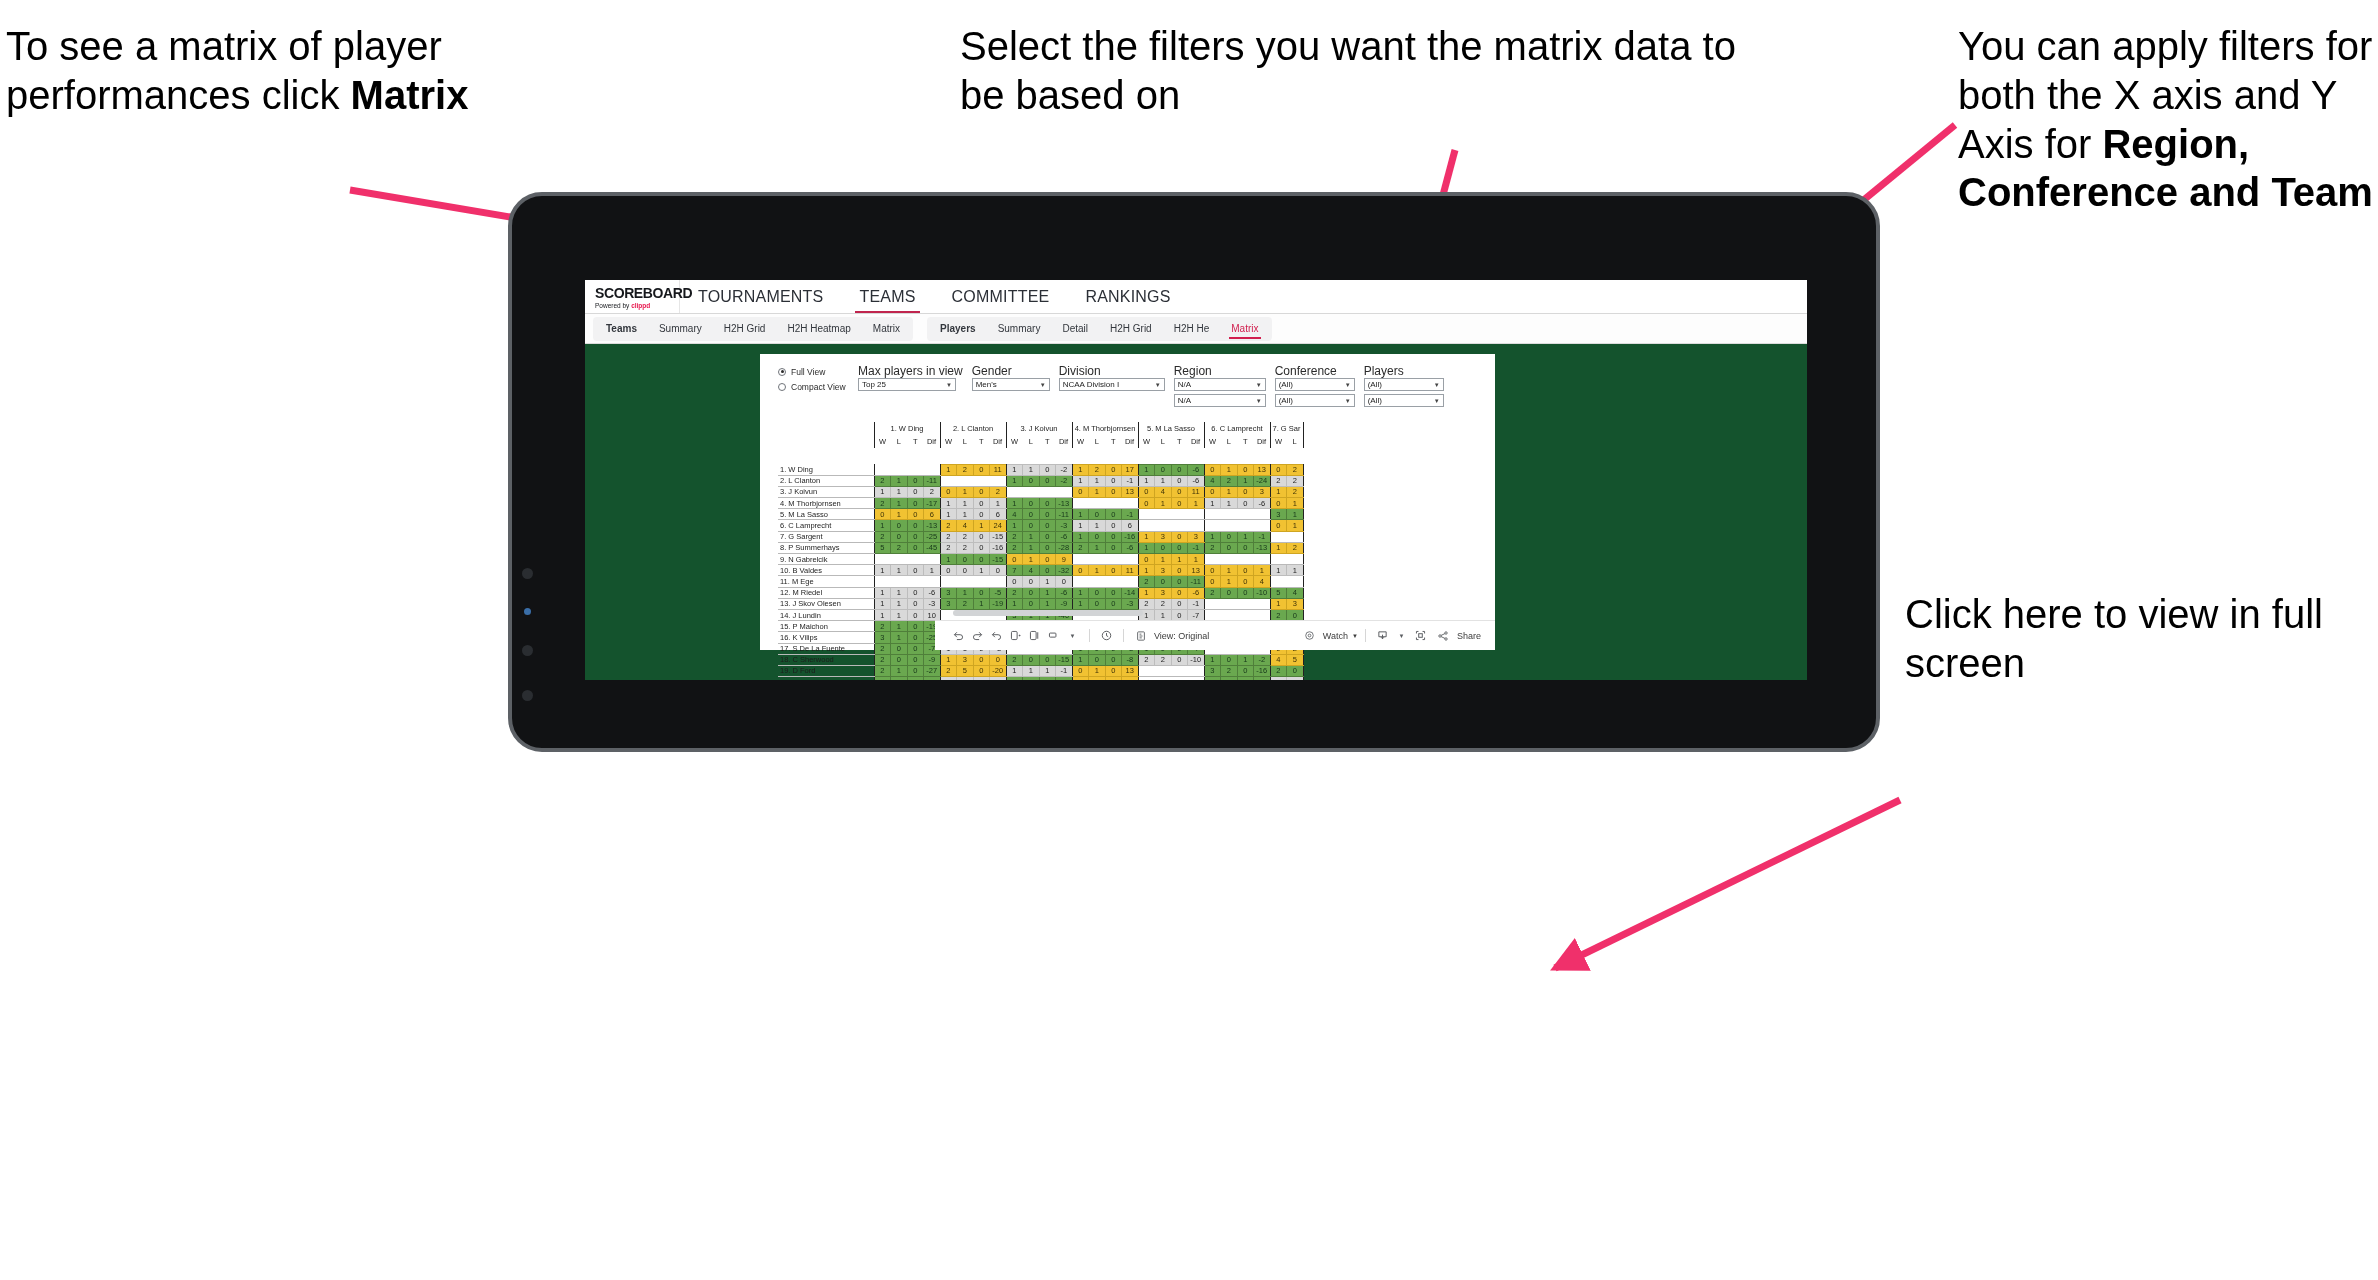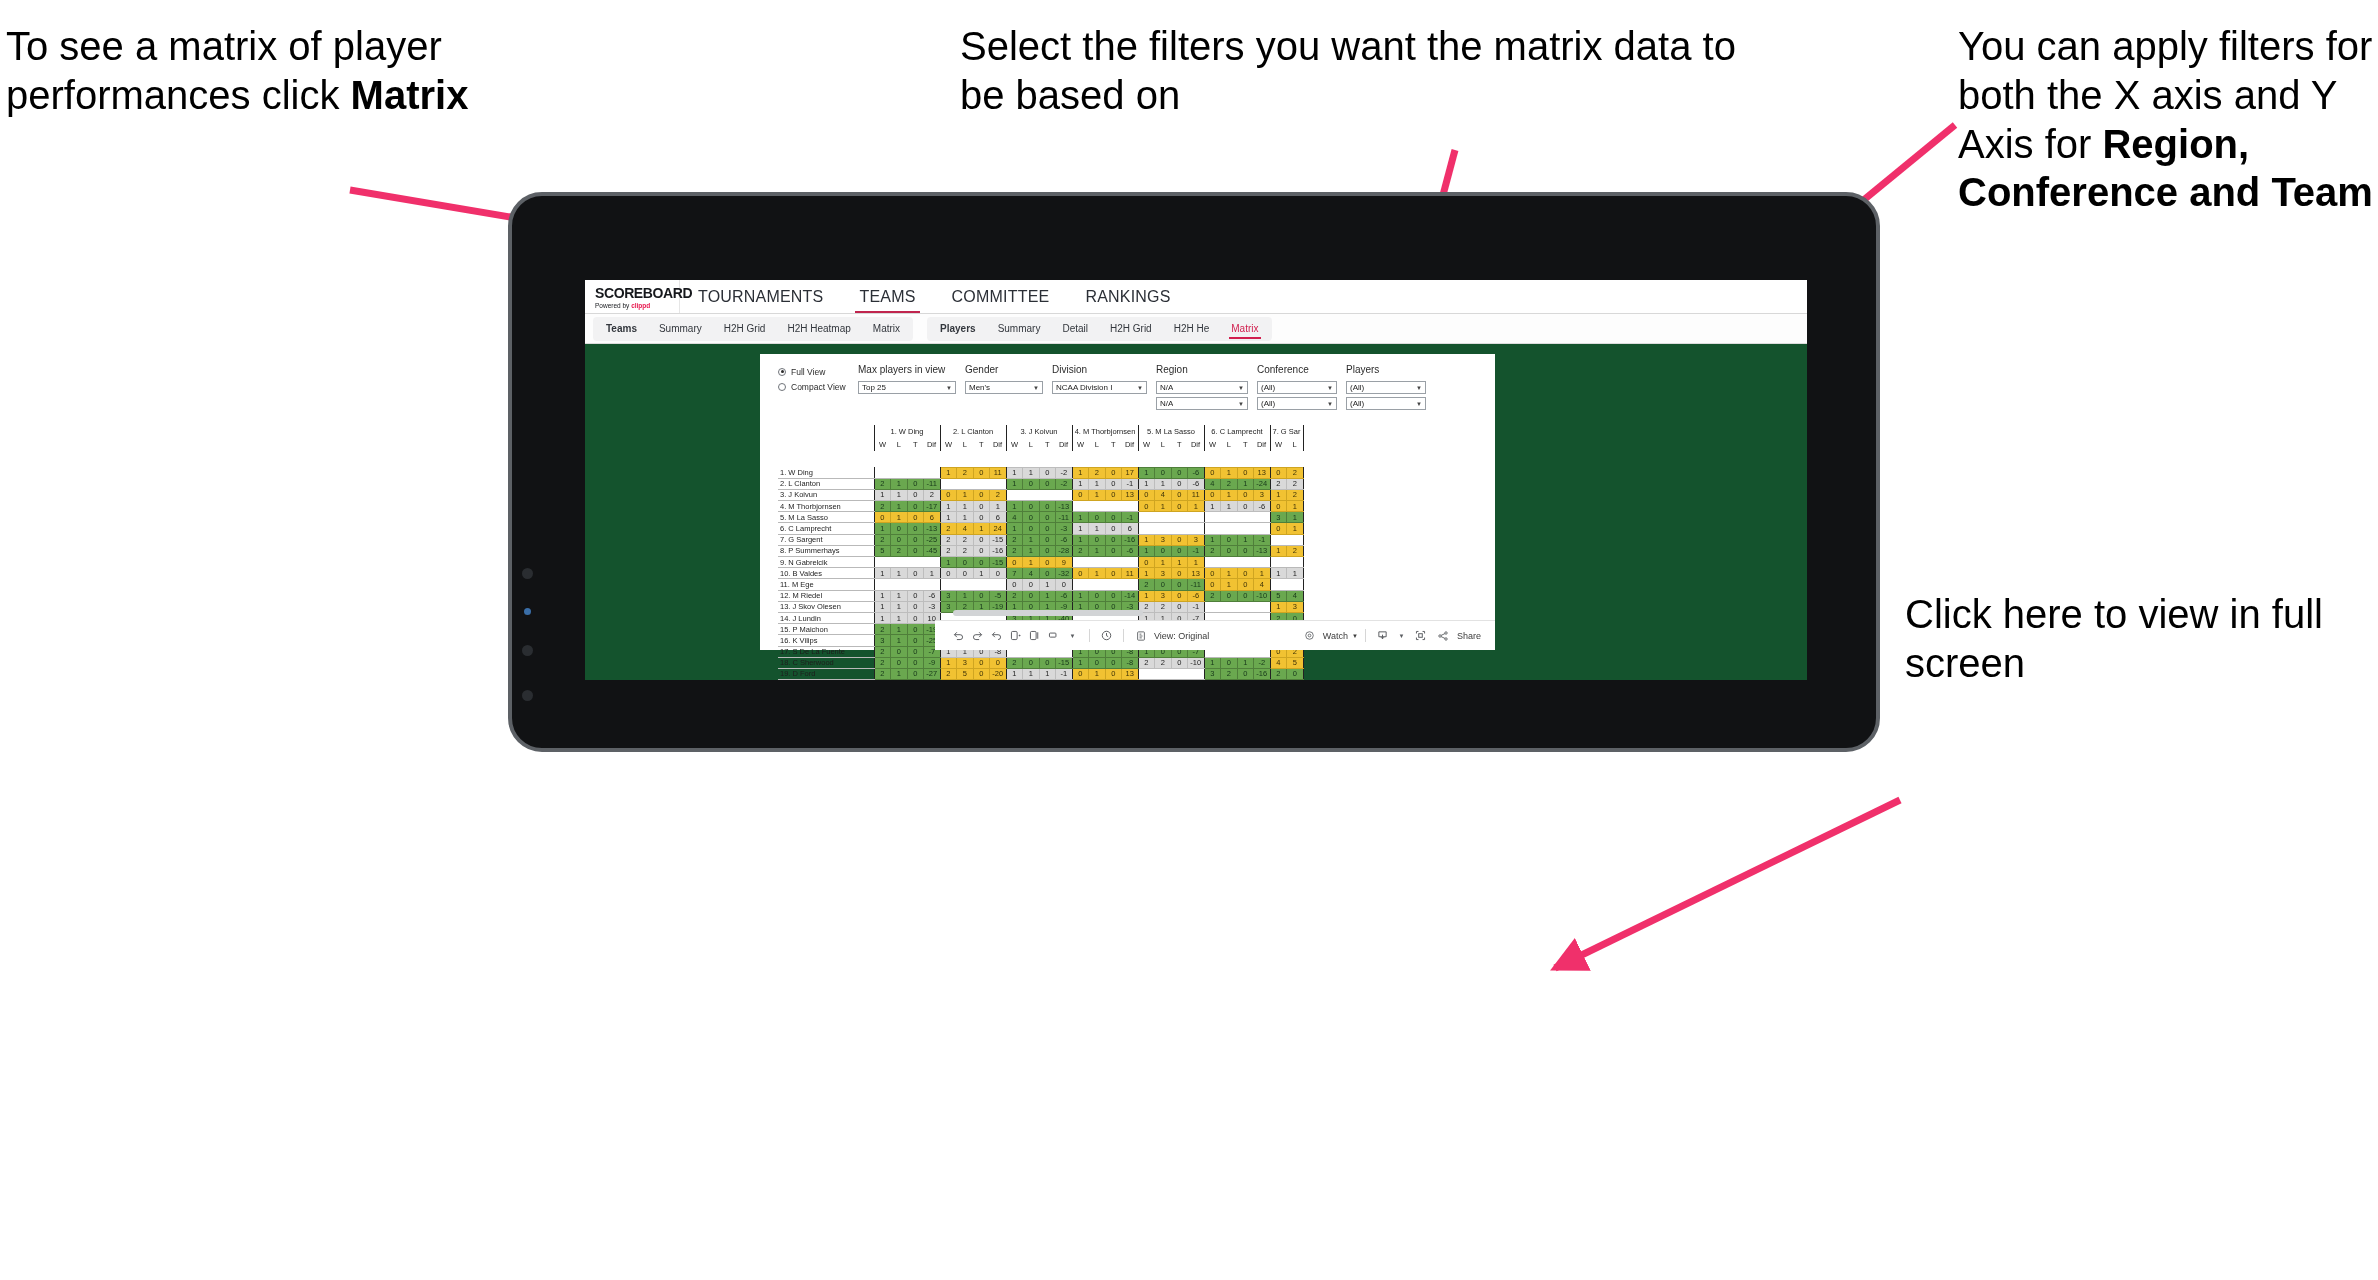--- a/index.html
+++ b/index.html
@@ -59,27 +59,27 @@
   
   #filters { display:flex; padding:10px 0 6px 18px; gap:0px; align-items:flex-start; }
   .radcol { width:80px; }
   .radrow { display:flex; align-items:center; font-size:8.5px; color:#2b2b2b;
             height:15px; }
   .rad { width:8px; height:8px; border:1px solid #70747a; border-radius:50%;
          margin-right:5px; background:#fff; position:relative; flex:none; }
   .rad.on:after { content:""; position:absolute; left:1.5px; top:1.5px; width:3px;
          height:3px; border-radius:50%; background:#2b2b2b; }
   .fcol { margin-right:9px; }
-  .flabel { font-size:10px; color:#2b2b2b; margin-bottom:6px; white-space:nowrap; }
+  .flabel { font-size:12px; color:#2b2b2b; margin-bottom:0; white-space:nowrap; }
   .fsel { height:13px; border:1px solid #9aa0a6; background:#fff; font-size:8px;
           color:#222; display:flex; align-items:center; padding:0 3px;
           justify-content:space-between; margin-bottom:3px; }
   .fsel .cv { overflow:hidden; white-space:nowrap; }
   .fsel .car { font-size:6px; color:#444; margin-left:4px; }
-  .w-mp { width:98px; } .w-gd { width:78px; } .w-dv { width:95px; }
+  .w-mp { width:98px; } .w-gd { width:78px; } .w-dv { width:106px; }
   .w-rg { width:92px; } .w-cf { width:80px; } .w-pl { width:80px; }
 
   
   #mtxwrap { padding:6px 0 0 18px; }
   table.mtx { border-collapse:collapse; font-size:7.5px; color:#1d1d1d;
               font-family:"Liberation Sans", sans-serif; table-layout:fixed; }
   table.mtx th, table.mtx td { padding:0; margin:0; }
   .rowhead { width:96px; text-align:left; padding-left:2px !important; height:11.2px;
              font-weight:normal; font-size:7.5px; border-bottom:1px solid #b9b9b9;
              white-space:nowrap; }

